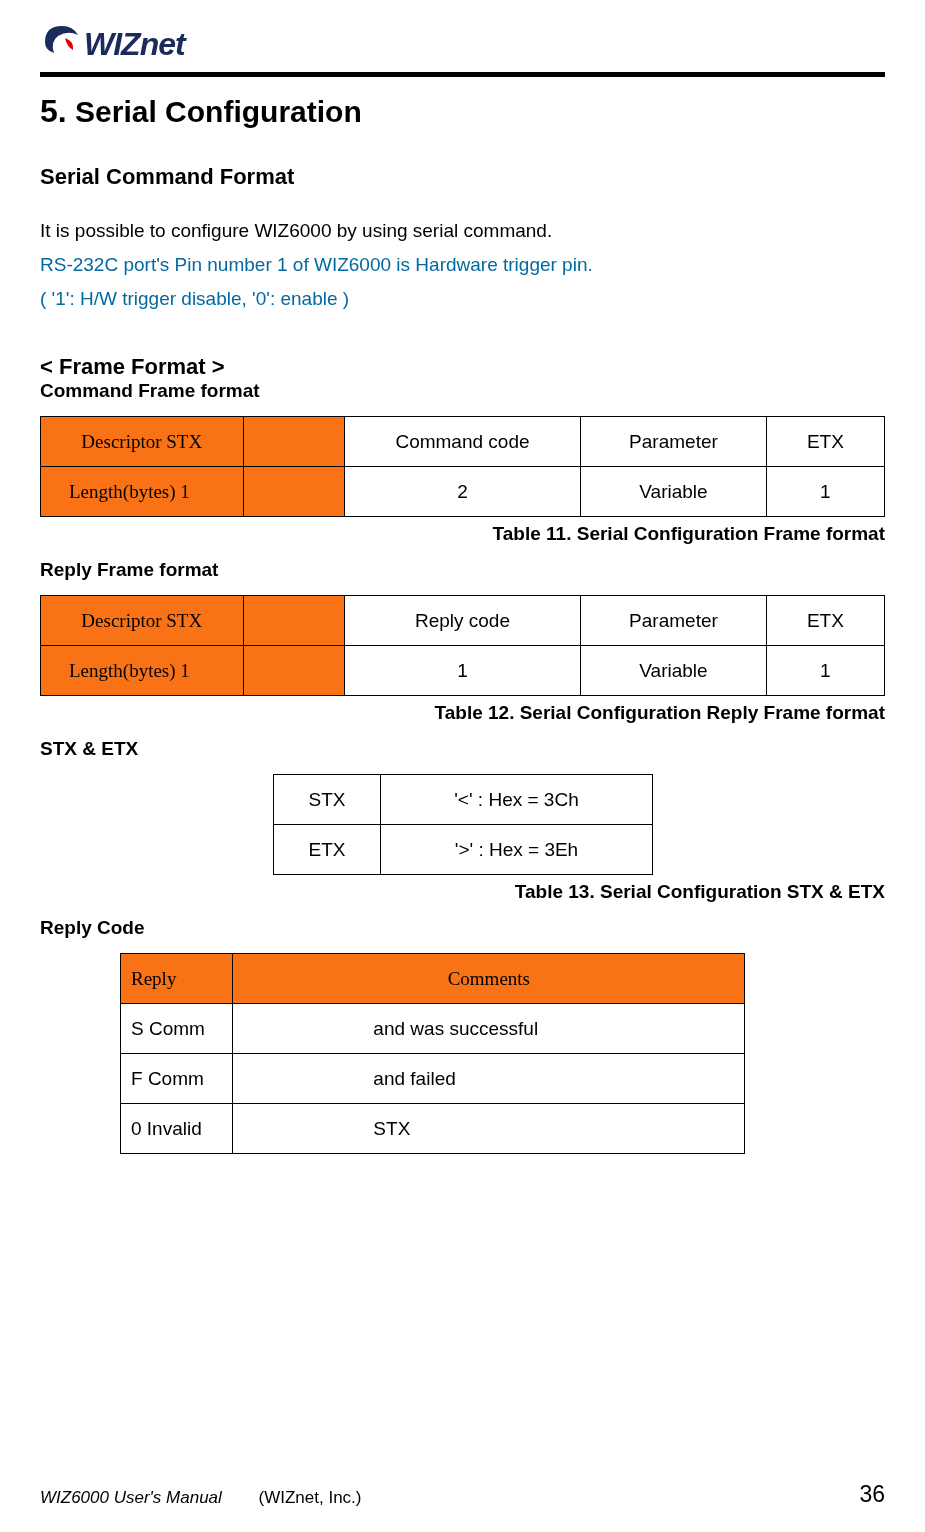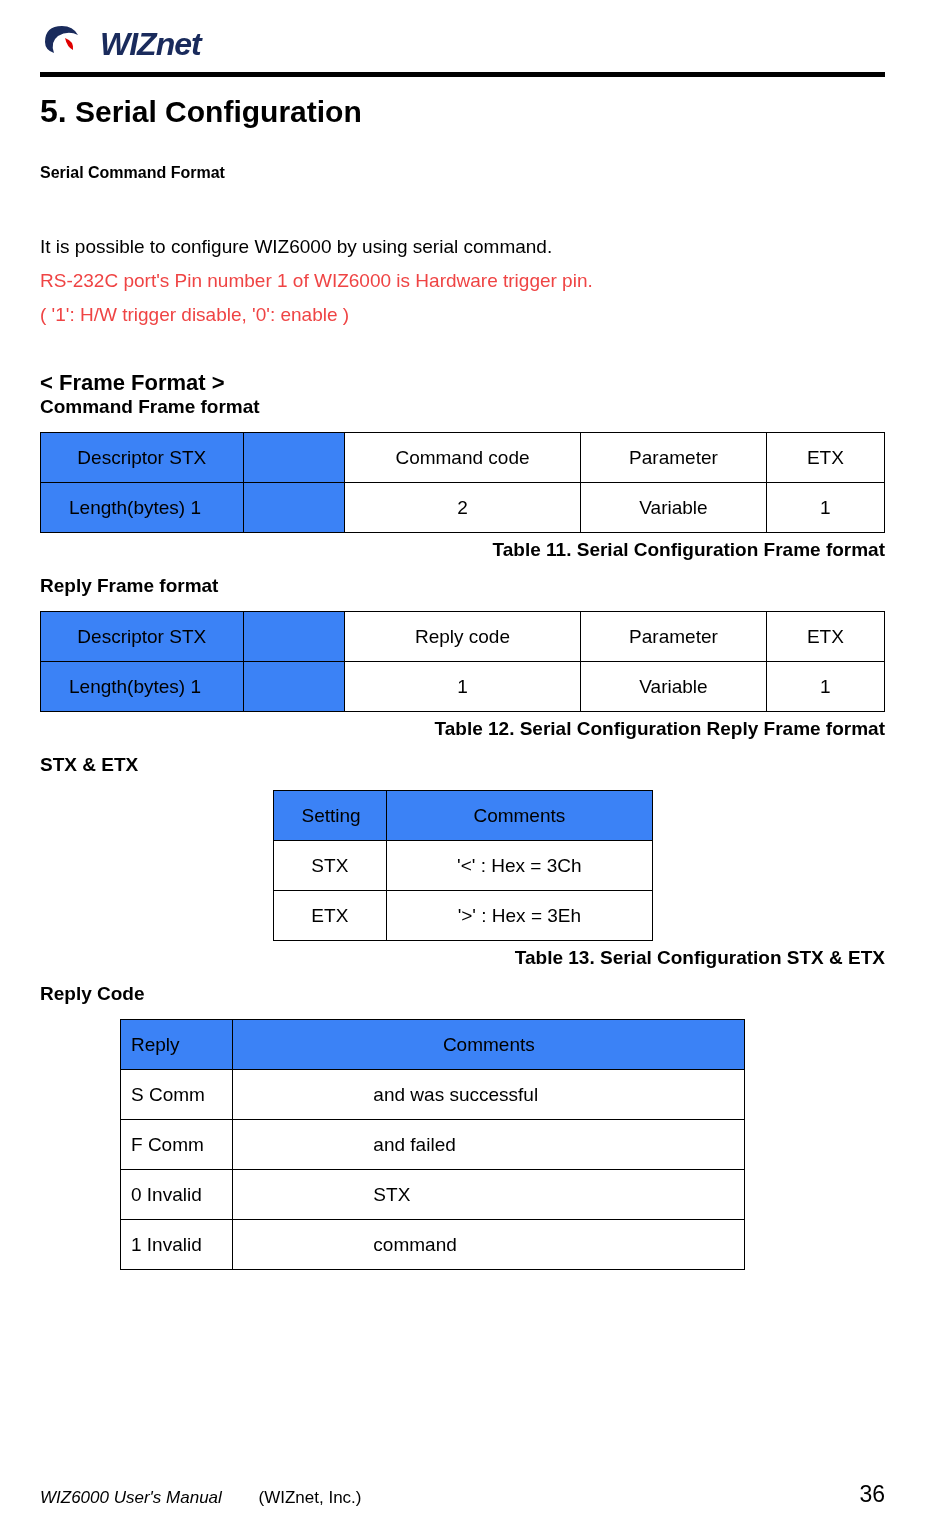--- a/index.html
+++ b/index.html
@@ -12,21 +12,21 @@
       position: relative;
     }
     .header-bar {
       display: flex;
       align-items: center;
       margin-bottom: 4px;
     }
     .logo {
       display: flex;
       align-items: center;
-      gap: 16px;
+      gap: 0;
     }
     .logo-icon {
       display: inline-block;
     }
     .logo-text {
       font-size: 32px;
       font-weight: bold;
       font-style: italic;
       color: #1a2b5c;
       letter-spacing: -1px;
@@ -36,29 +36,29 @@
       margin-top: 0;
       margin-bottom: 16px;
     }
     .section-title {
       font-size: 30px;
       font-weight: bold;
       margin-bottom: 34px;
     }
     .section-num { font-size: 32px; }
     .subsection-title {
-      font-size: 16px;
-      font-weight: bold;
-      margin-bottom: 48px;
+      font-size: 22px;
+      font-weight: bold;
+      margin-bottom: 24px;
     }
     .body-text {
       font-size: 19px;
       line-height: 34px;
     }
-    .red-text { color: #ef4444; }
+    .red-text { color: #0369a1; }
     .bracket-title {
       font-size: 22px;
       font-weight: bold;
       margin-top: 38px;
     }
     .table-title {
       font-size: 19px;
       font-weight: bold;
       margin-bottom: 14px;
     }
@@ -72,21 +72,21 @@
       border-collapse: collapse;
       width: 100%;
     }
     td {
       border: 1.5px solid #000;
       padding: 12px 10px;
       font-size: 19px;
       text-align: center;
       height: 50px;
     }
-    .bg-grey { background: #3b82f6; }
+    .bg-grey { background: #f97316; font-family: Liberation Serif, serif; }
     .left { text-align: left; padding-left: 28px; }
     .tbl-stx { width: 380px; margin: 0 auto; }
     .tbl-reply { width: 74%; margin: 0 0 0 80px; }
     .tbl-reply td { text-align: left; padding-left: 10px; }
     .tbl-reply td.center { text-align: center; }
     .tbl-reply td.indent { padding-left: 140px; text-align: left; }
     .footer {
       position: absolute;
       bottom: 24px;
       left: 40px;
@@ -180,24 +180,20 @@
     <td>Variable</td>
     <td>1</td>
   </tr>
 </tbody>
   </table>
 <p class="caption">Table 12. Serial Configuration Reply Frame format</p>
 
 <p class="table-title">STX &amp; ETX</p>
 <table class="tbl-stx">
   <tbody>
-      <tr>
-    <td class="bg-grey left w-setting">Setting</td>
-    <td class="bg-grey w-comment">Comments</td>
-  </tr>
   <tr>
     <td>STX</td>
     <td>'&lt;' : Hex = 3Ch</td>
   </tr>
   <tr>
     <td>ETX</td>
     <td>'&gt;' : Hex = 3Eh</td>
   </tr>
 </tbody>
   </table>
@@ -214,24 +210,20 @@
     <td>S Comm</td>
     <td class="indent">and was successful</td>
   </tr>
   <tr>
     <td>F Comm</td>
     <td class="indent">and failed</td>
   </tr>
   <tr>
     <td>0 Invalid</td>
     <td class="indent"> STX</td>
-  </tr>
-  <tr>
-    <td>1 Invalid</td>
-    <td class="indent"> command</td>
   </tr>
 </tbody>
   </table>
 
 <div class="footer">
   <span class="footer-text">
     <span>WIZ6000 User's Manual</span><span class="company"> (WIZnet, Inc.)</span>
   </span>
   <span class="page-num">36</span>
 </div>

